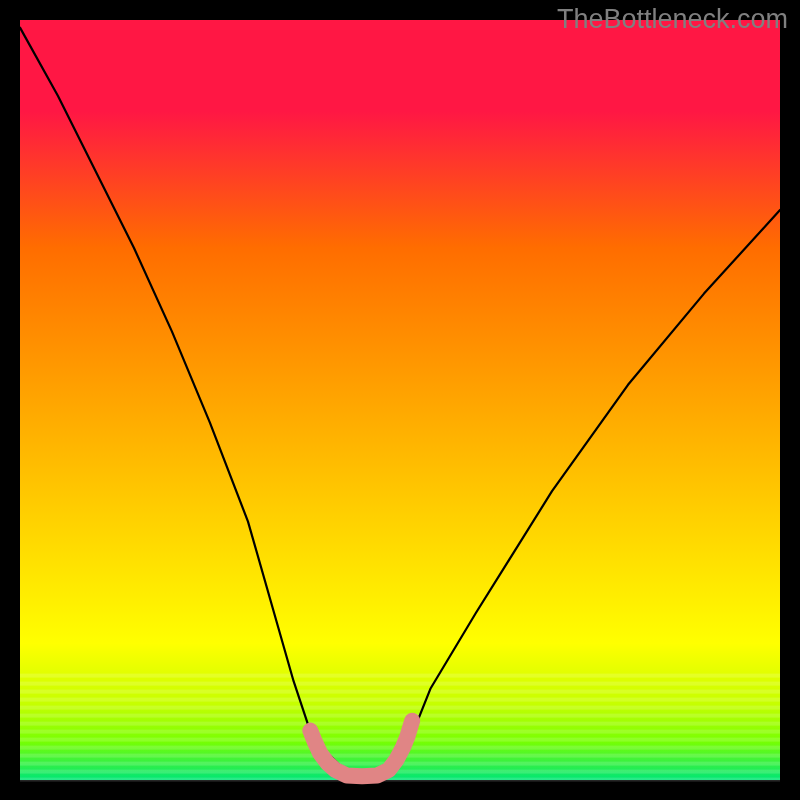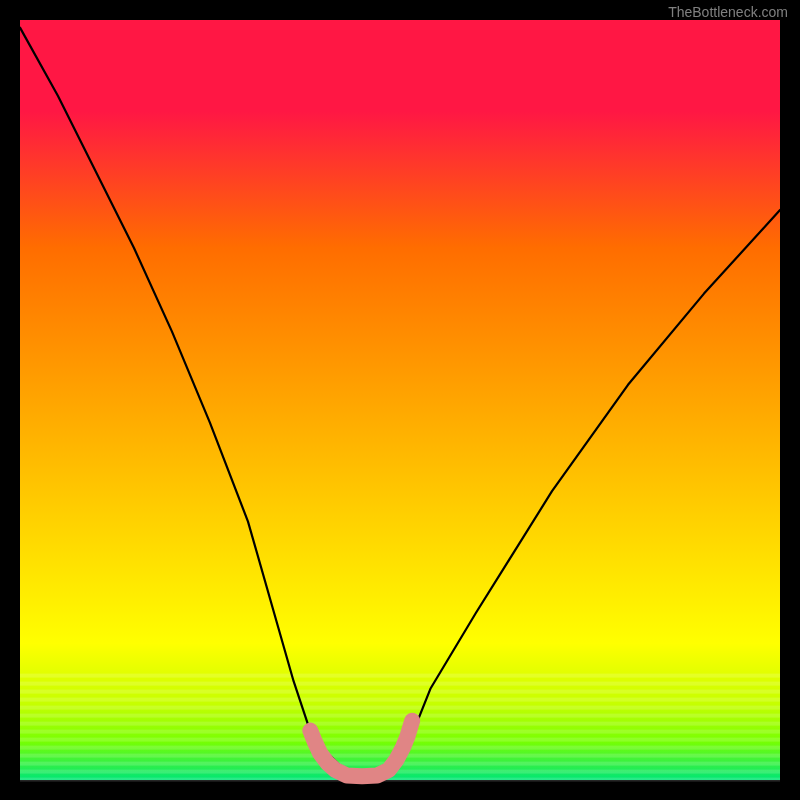--- a/index.html
+++ b/index.html
@@ -12,21 +12,21 @@
     width: 800px;
     height: 800px;
     position: relative;
     overflow: hidden;
   }
   svg { display: block; }
   .watermark {
     position: absolute;
     top: 4px;
     right: 12px;
-    font-size: 14px;
+    font-size: 27px;
     color: #808080;
     font-family: Arial, sans-serif;
     z-index: 2;
     user-select: none;
   }
 </style>
 </head>
 <body>
 
 <div class="chartbox">

